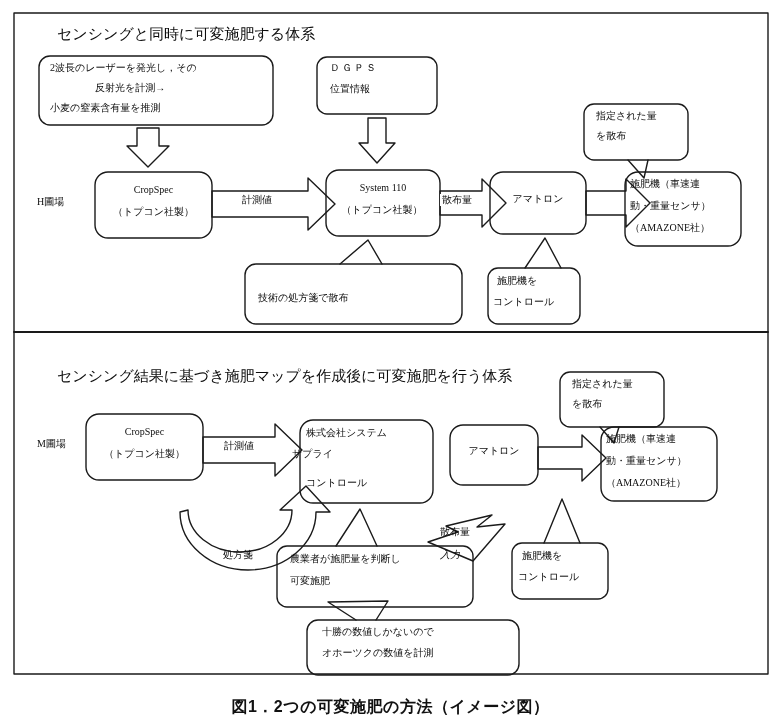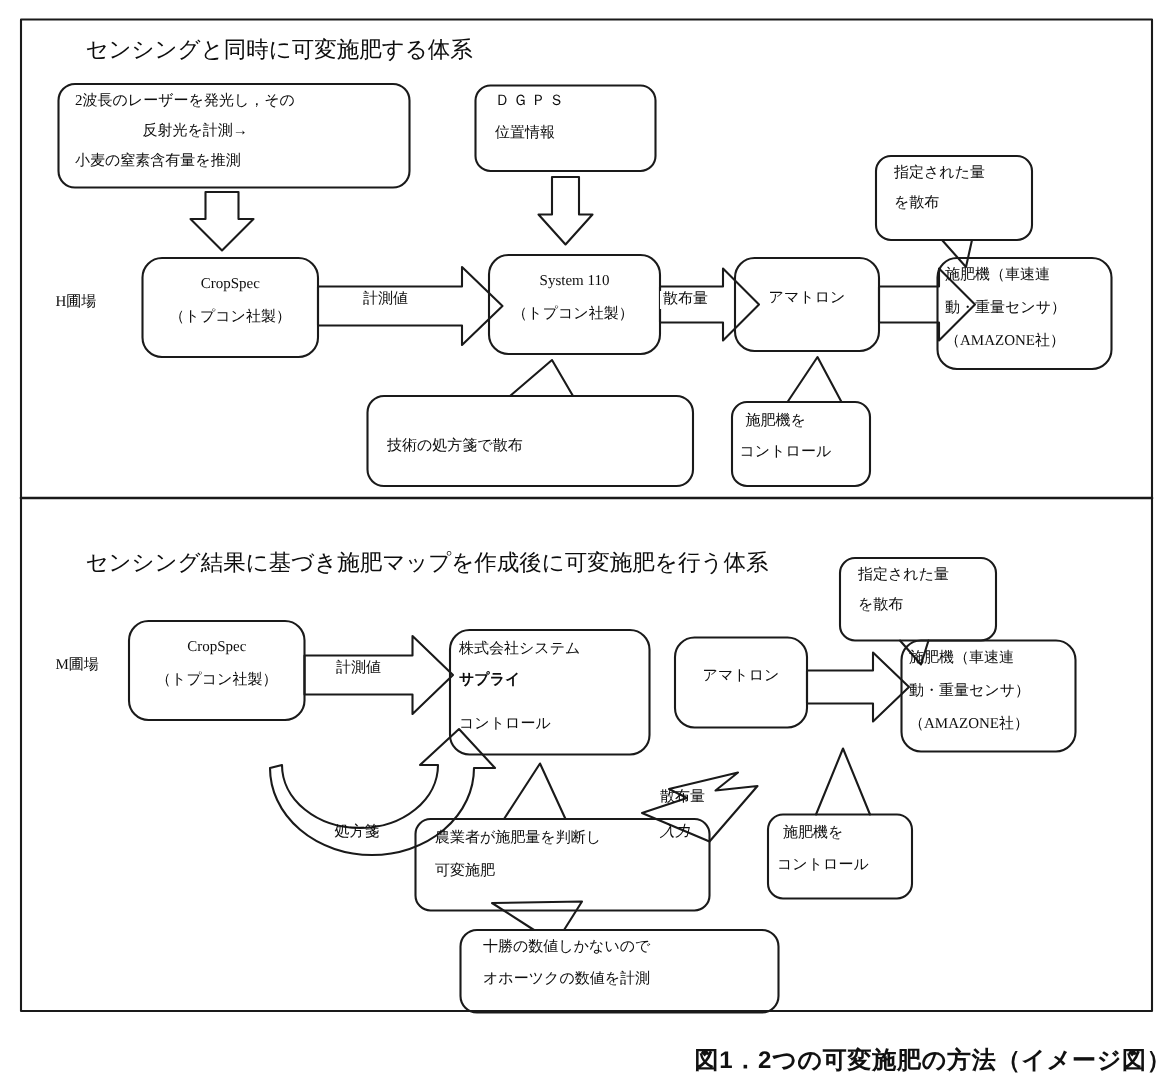--- a/index.html
+++ b/index.html
@@ -136,21 +136,21 @@
 
   <div class="txt t14" style="left:572px;top:378px;">指定された量</div>
   <div class="txt t14" style="left:572px;top:398px;">を散布</div>
 
   <div class="txt t14" style="left:37px;top:438px;">M圃場</div>
 
   <div class="txt t14 center" style="left:86px;top:426px;width:117px;">CropSpec</div>
   <div class="txt t14 center" style="left:86px;top:448px;width:117px;">（トプコン社製）</div>
 
   <div class="txt t14" style="left:306px;top:427px;">株式会社システム</div>
-  <div class="txt t14" style="left:306px;top:448px;font-weight:bold;">サプライ</div>
+  <div class="txt t14" style="left:292px;top:448px;">サプライ</div>
   <div class="txt t14" style="left:306px;top:477px;">コントロール</div>
 
   <div class="txt t14 center" style="left:450px;top:445px;width:88px;">アマトロン</div>
 
   <div class="txt t14" style="left:606px;top:433px;">施肥機（車速連</div>
   <div class="txt t14" style="left:606px;top:455px;">動・重量センサ）</div>
   <div class="txt t14" style="left:606px;top:477px;">（AMAZONE社）</div>
 
   <div class="txt t14" style="left:222px;top:440px;background:#fff;padding:0 2px;">計測値</div>
 
@@ -161,15 +161,15 @@
 
   <div class="txt t14" style="left:290px;top:553px;">農業者が施肥量を判断し</div>
   <div class="txt t14" style="left:290px;top:575px;">可変施肥</div>
 
   <div class="txt t14" style="left:522px;top:550px;">施肥機を</div>
   <div class="txt t14" style="left:518px;top:571px;">コントロール</div>
 
   <div class="txt t14" style="left:322px;top:647px;">オホーツクの数値を計測</div>
   <div class="txt t14" style="left:322px;top:626px;">十勝の数値しかないので</div>
 
-  <div class="caption" style="top:697px;text-align:right;">図1．2つの可変施肥の方法（イメージ図）</div>
+  <div class="caption" style="top:697px;">図1．2つの可変施肥の方法（イメージ図）</div>
 
 </div>
 
 </body></html>

